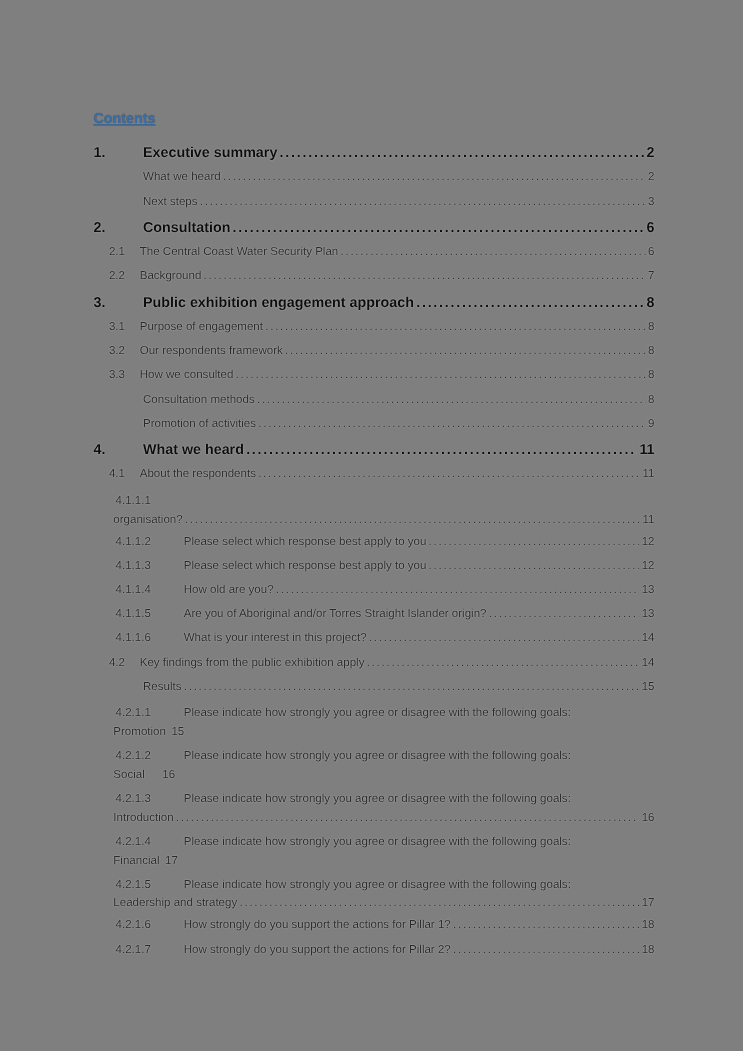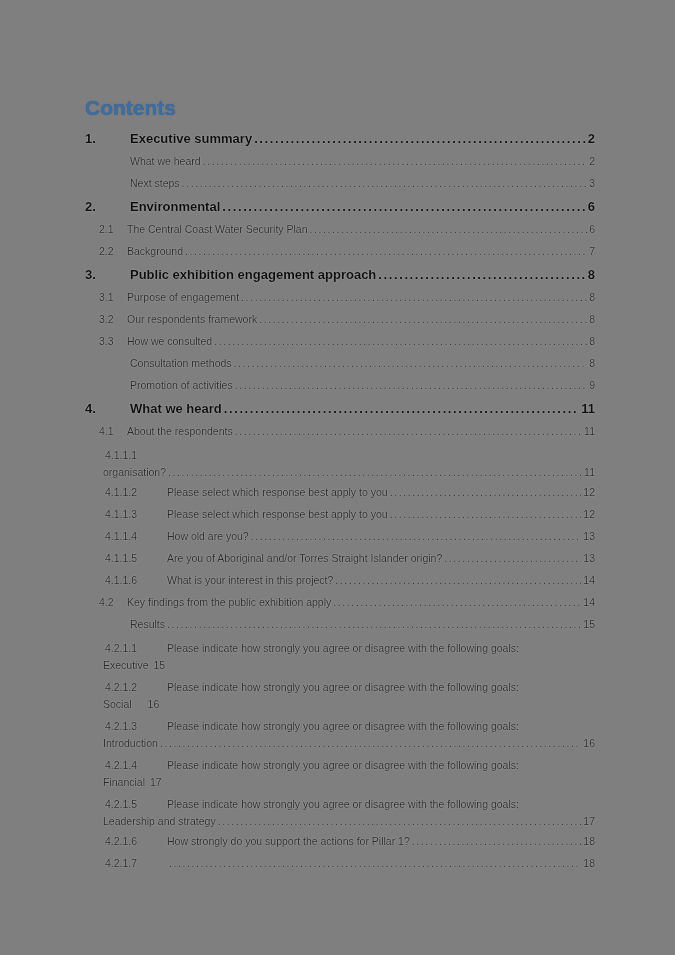--- a/index.html
+++ b/index.html
@@ -11,25 +11,26 @@
     overflow: hidden;
   }
   .doc {
     box-sizing: border-box;
     width: 675px;
     height: 955px;
     padding: 99px 80px 0 85px;
   }
   .toc-title {
     color: var(--accent, #3a6ea8);
-    font-size: 21px;
+    font-size: 13px;
     font-weight: bold;
     line-height: 18px;
     margin: 0 0 14px 0;
     text-shadow: 0 0 1px rgba(0,0,0,0.45);
+    text-decoration: underline;
   }
   .entry {
     display: flex;
     align-items: baseline;
     color: var(--text, #2a2a2a);
     font-size: 10.5px;
     line-height: 13px;
     margin-bottom: 9px;
     text-shadow: 0 0 1px rgba(255,255,255,0.45), 0 0 2px rgba(255,255,255,0.22);
   }
@@ -91,21 +92,21 @@
         <span class="leader"></span>
         <span class="page">2</span>
       </div>
       <div class="entry plain">
         <span class="txt">Next steps</span>
         <span class="leader"></span>
         <span class="page">3</span>
       </div>
       <div class="entry h1">
         <span class="num">2.</span>
-        <span class="txt">Environmental</span>
+        <span class="txt">Consultation</span>
         <span class="leader"></span>
         <span class="page">6</span>
       </div>
       <div class="entry sub2">
         <span class="num">2.1</span>
         <span class="txt">The Central Coast Water Security Plan</span>
         <span class="leader"></span>
         <span class="page">6</span>
       </div>
       <div class="entry sub2">
@@ -210,21 +211,21 @@
         <span class="txt">Results</span>
         <span class="leader"></span>
         <span class="page">15</span>
       </div>
       <div class="entry sub3 wrap">
         <div class="line first">
           <span class="num">4.2.1.1</span>
           <span class="txt">Please indicate how strongly you agree or disagree with the following goals:</span>
         </div>
         <div class="line cont">
-          <span class="txt">Executive</span>
+          <span class="txt">Promotion</span>
           <span class="page inline">15</span>
         </div>
       </div>
       <div class="entry sub3 wrap">
         <div class="line first">
           <span class="num">4.2.1.2</span>
           <span class="txt">Please indicate how strongly you agree or disagree with the following goals:</span>
         </div>
         <div class="line cont">
           <span class="txt">Social</span>
@@ -264,17 +265,18 @@
         </div>
       </div>
       <div class="entry sub3">
         <span class="num">4.2.1.6</span>
         <span class="txt">How strongly do you support the actions for Pillar 1?</span>
         <span class="leader"></span>
         <span class="page">18</span>
       </div>
       <div class="entry sub3">
         <span class="num">4.2.1.7</span>
+        <span class="txt">How strongly do you support the actions for Pillar 2?</span>
         <span class="leader"></span>
         <span class="page">18</span>
       </div>
     </div>
 </div>
 
 </body></html>

